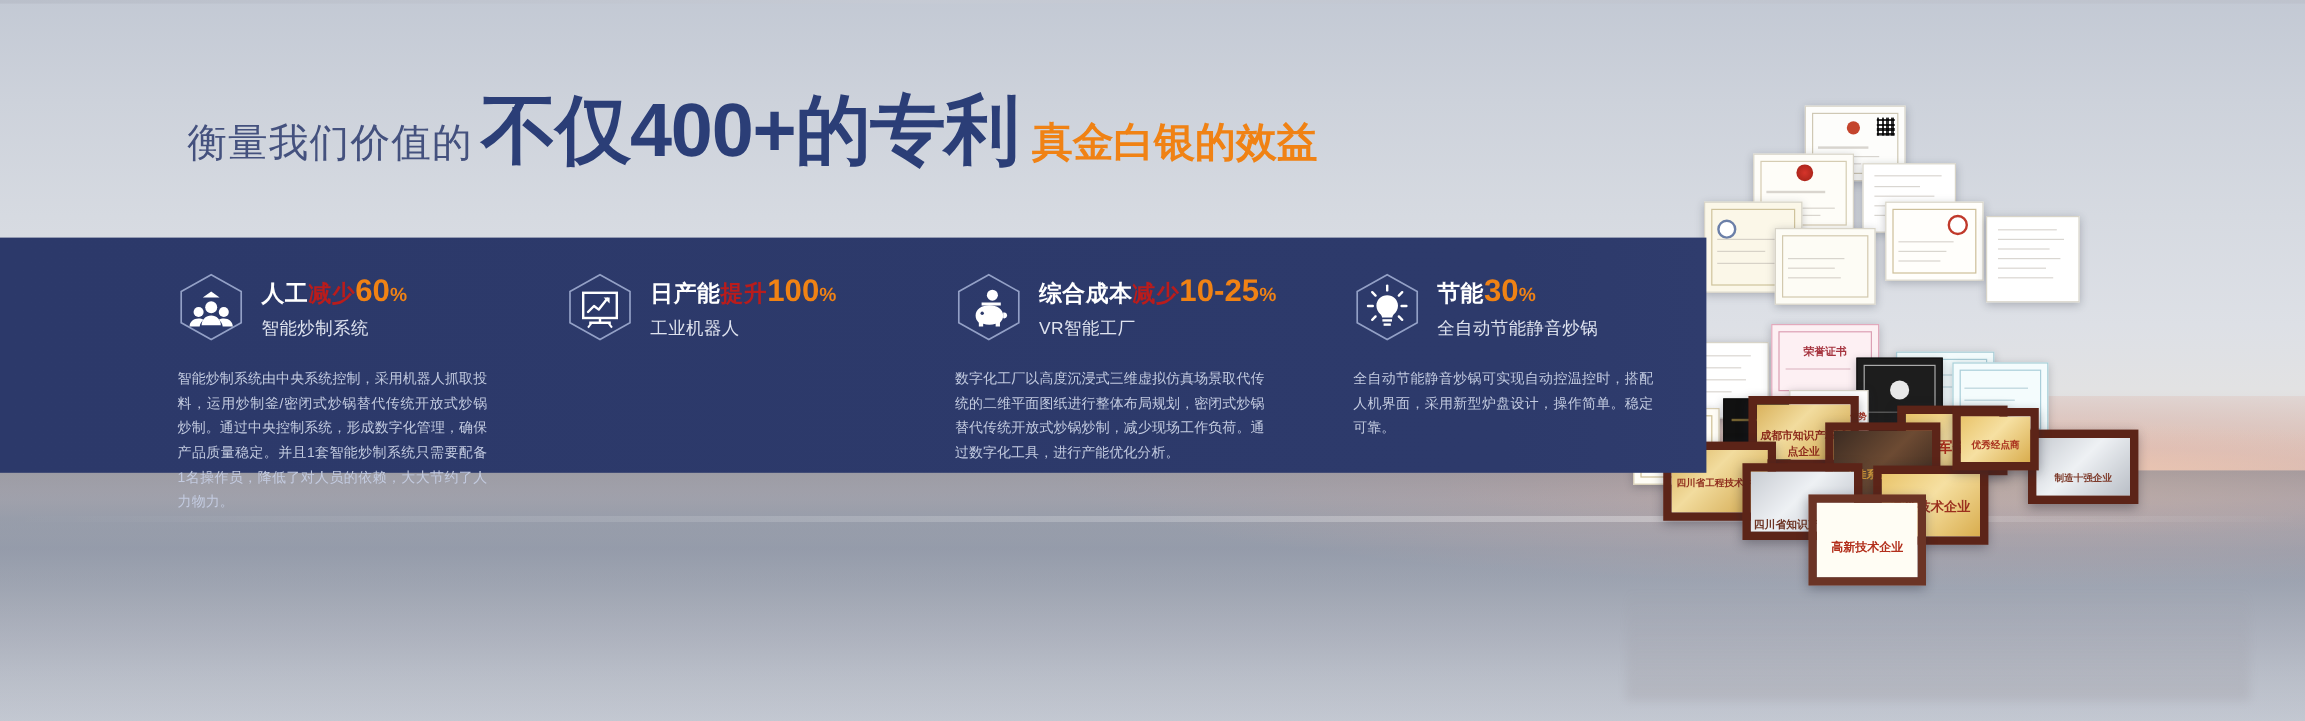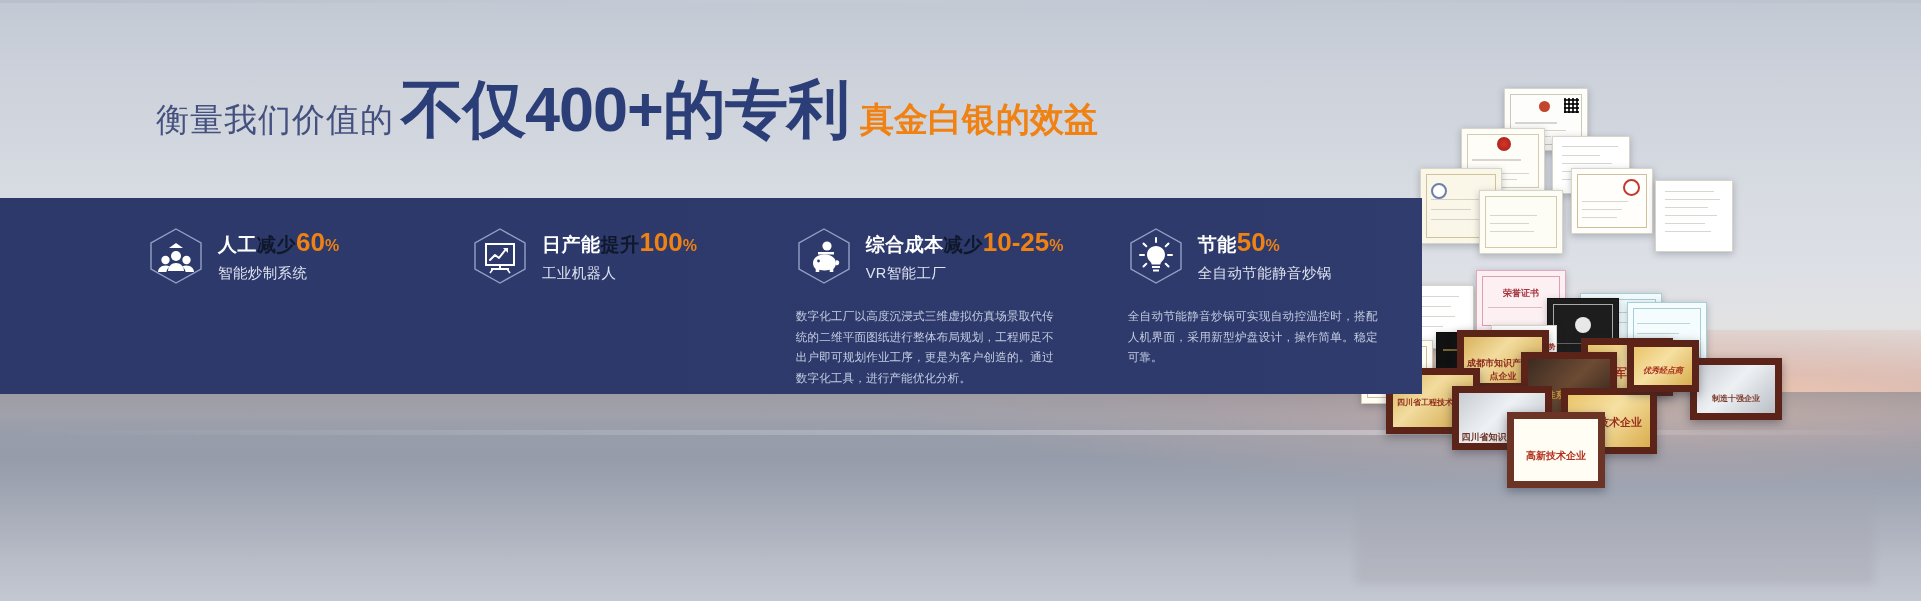--- a/index.html
+++ b/index.html
@@ -93,21 +93,21 @@
   .feature.f3{margin-left:6px;}
   .feature.f4{margin-left:14px;width:300px;}
 
   .f-head{display:flex;align-items:center;height:56px;}
   .hexwrap{width:56px;height:60px;flex:0 0 56px;position:relative;margin-right:14px;}
   .hexwrap svg{display:block;}
 
   .f-titles{display:flex;flex-direction:column;justify-content:center;}
   .f-stat{white-space:nowrap;line-height:1.05;}
   .f-stat .w{color:#ffffff;font-size:19px;font-weight:700;letter-spacing:.5px;}
-  .f-stat .o{color:#0f172a;font-size:19px;font-weight:700;letter-spacing:.5px;}
+  .f-stat .o{color:#b91c1c;font-size:19px;font-weight:700;letter-spacing:.5px;}
   .f-stat .num{color:#f08214;font-size:26px;font-weight:800;letter-spacing:0;}
   .f-stat .pct{color:#f08214;font-size:16px;font-weight:700;}
   .f-sub{color:#dfe3ef;font-size:14.5px;margin-top:7px;letter-spacing:.4px;}
 
   .f-desc{
     color:#c3cbe0;font-size:11.6px;line-height:1.78;
     margin-top:22px;width:258px;letter-spacing:.1px;text-align:justify;
   }
   .feature.f4 .f-desc{width:250px;}
 
@@ -283,21 +283,21 @@
     <div class="plaque" style="left:331px;top:348px;width:96px;height:66px;">
       <div class="face gold"></div>
       <div class="txt" style="top:20px;font-size:11px;color:#9b2f1e;">高新技术企业</div>
     </div>
     <div class="plaque" style="left:277px;top:372px;width:98px;height:76px;border-color:#6b3425;">
       <div class="face" style="background:#fffdf4;"></div>
       <div class="txt" style="top:30px;font-size:10px;color:#b3301c;">高新技术企业</div>
     </div>
     <div class="plaque" style="left:397px;top:300px;width:72px;height:52px;">
       <div class="face gold"></div>
-      <div class="txt" style="top:18px;font-size:8px;color:#a8301d;font-style:italic;">优秀经点商</div>
+      <div class="txt" style="top:18px;font-size:8px;color:#a8301d;">优秀经点商</div>
     </div>
   </div>
   <div class="refl"></div>
 
   <div class="panel-ext"></div>
 
   <div class="features">
 
     <div class="feature f1">
       <div class="f-head">
@@ -313,20 +313,21 @@
             <path d="M46 46c0-3.8-3.2-6.6-7.5-6.6-1.6 0-3 .4-4.2 1.1 1.9 1.5 3 3.4 3.3 5.5z" fill="#ffffff"></path>
           </svg>
         </div>
         <div class="f-titles">
           <div class="f-stat">
             <span class="w">人工</span><span class="o">减少</span><span class="num">60</span><span class="pct">%</span>
           </div>
           <div class="f-sub">智能炒制系统</div>
         </div>
       </div>
+      <div class="f-desc">智能炒制系统由中央系统控制，采用机器人抓取投料，运用炒制釜/密闭式炒锅替代传统开放式炒锅炒制。通过中央控制系统，形成数字化管理，确保产品质量稳定。并且1套智能炒制系统只需要配备1名操作员，降低了对人员的依赖，大大节约了人力物力。</div>
     </div>
 
     <div class="feature f2">
       <div class="f-head">
         <div class="hexwrap">
           <svg width="56" height="60" viewBox="0 0 56 60">
             <polygon points="28,3 53,17 53,43 28,57 3,43 3,17" fill="none" stroke="#93a0c6" stroke-width="1.4"></polygon>
             <rect x="14" y="18" width="28" height="21" fill="none" stroke="#ffffff" stroke-width="2"></rect>
             <polyline points="18,34 23,29 27,32 34,23" fill="none" stroke="#ffffff" stroke-width="2" stroke-linecap="round" stroke-linejoin="round"></polyline>
             <polygon points="31,22 36,22 36,27" fill="#ffffff"></polygon>
@@ -357,21 +358,21 @@
             <circle cx="22.5" cy="35" r="1.4" fill="#2d3a6a"></circle>
           </svg>
         </div>
         <div class="f-titles">
           <div class="f-stat">
             <span class="w">综合成本</span><span class="o">减少</span><span class="num">10-25</span><span class="pct">%</span>
           </div>
           <div class="f-sub">VR智能工厂</div>
         </div>
       </div>
-      <div class="f-desc">数字化工厂以高度沉浸式三维虚拟仿真场景取代传统的二维平面图纸进行整体布局规划，工程师足不出户即可规划作业工序，更是为客户创造的。通过数字化工具，进行产能优化分析。</div>
+      <div class="f-desc">数字化工厂以高度沉浸式三维虚拟仿真场景取代传统的二维平面图纸进行整体布局规划，密闭式炒锅替代传统开放式炒锅炒制，减少现场工作负荷。通过数字化工具，进行产能优化分析。</div>
     </div>
 
     <div class="feature f4">
       <div class="f-head">
         <div class="hexwrap">
           <svg width="56" height="60" viewBox="0 0 56 60">
             <polygon points="28,3 53,17 53,43 28,57 3,43 3,17" fill="none" stroke="#93a0c6" stroke-width="1.4"></polygon>
             <path d="M28 20c-5 0-9 3.9-9 8.7 0 3 1.5 5.2 3.2 6.9.9.9 1.4 1.8 1.5 3h8.6c.1-1.2.6-2.1 1.5-3 1.7-1.7 3.2-3.9 3.2-6.9 0-4.8-4-8.7-9-8.7z" fill="#ffffff"></path>
             <rect x="24" y="40" width="8" height="2" fill="#ffffff"></rect>
             <rect x="25" y="43.5" width="6" height="2" fill="#ffffff"></rect>
@@ -381,21 +382,21 @@
               <line x1="40.5" y1="17.5" x2="37.7" y2="20.3"></line>
               <line x1="12" y1="29" x2="16" y2="29"></line>
               <line x1="44" y1="29" x2="40" y2="29"></line>
               <line x1="15.5" y1="40.5" x2="18.3" y2="37.7"></line>
               <line x1="40.5" y1="40.5" x2="37.7" y2="37.7"></line>
             </g>
           </svg>
         </div>
         <div class="f-titles">
           <div class="f-stat">
-            <span class="w">节能</span><span class="o"></span><span class="num">50</span><span class="pct">%</span>
+            <span class="w">节能</span><span class="o"></span><span class="num">30</span><span class="pct">%</span>
           </div>
           <div class="f-sub">全自动节能静音炒锅</div>
         </div>
       </div>
       <div class="f-desc">全自动节能静音炒锅可实现自动控温控时，搭配人机界面，采用新型炉盘设计，操作简单。稳定可靠。</div>
     </div>
 
   </div>
 </div>
 

